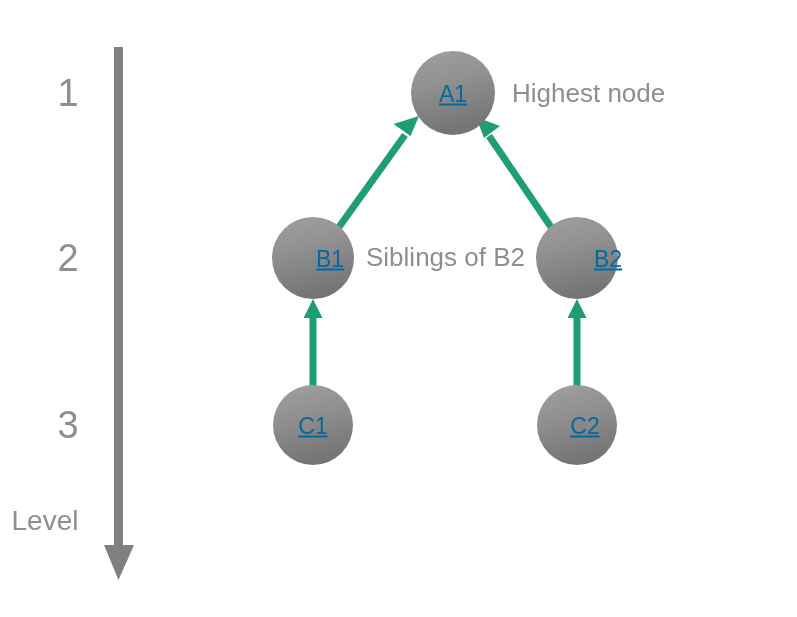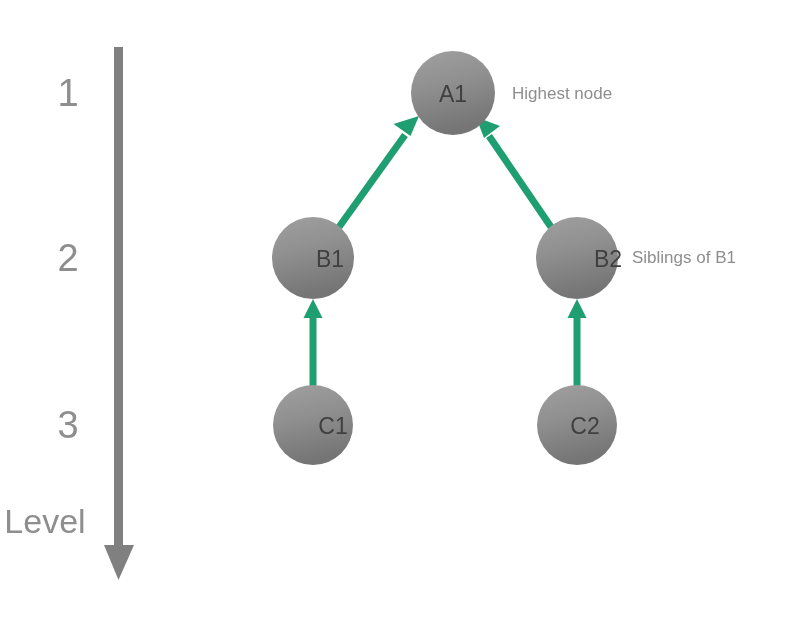--- a/index.html
+++ b/index.html
@@ -31,42 +31,43 @@
     color: #8e8e8e;
     font-weight: 400;
     line-height: 1;
     transform: translate(-50%, -50%);
     white-space: nowrap;
     letter-spacing: 0px;
   }
   .axis-caption {
     position: absolute;
     font-family: "Liberation Sans", sans-serif;
-    font-size: 34px;
+    font-size: 28px;
     color: #8e8e8e;
     font-weight: 400;
     line-height: 1;
     transform: translate(-50%, -50%);
     white-space: nowrap;
   }
   .node-label {
     position: absolute;
     font-family: "Liberation Sans", sans-serif;
     font-size: 23px;
-    color: #404040;
+    color: #0369a1;
     font-weight: 400;
     line-height: 1;
     transform: translate(-50%, -50%);
     white-space: nowrap;
     pointer-events: none;
+    text-decoration: underline;
   }
   .annotation {
     position: absolute;
     font-family: "Liberation Sans", sans-serif;
-    font-size: 17px;
+    font-size: 26px;
     color: #8e8e8e;
     font-weight: 400;
     line-height: 1;
     transform: translateY(-50%);
     white-space: nowrap;
   }
 </style>
 </head>
 <body>
 
@@ -115,19 +116,19 @@
 
   <div class="level-number" style="left:68px; top:93px;">1</div>
   <div class="level-number" style="left:68px; top:258px;">2</div>
   <div class="level-number" style="left:68px; top:425px;">3</div>
 
   <div class="axis-caption" style="left:45px; top:521px;">Level</div>
 
   <div class="node-label" style="left:453px; top:94px;">A1</div>
   <div class="node-label" style="left:330px; top:259px;">B1</div>
   <div class="node-label" style="left:608px; top:259px;">B2</div>
-  <div class="node-label" style="left:313px; top:426px;margin-left:20px;">C1</div>
+  <div class="node-label" style="left:313px; top:426px;">C1</div>
   <div class="node-label" style="left:577px; top:426px;margin-left:8px;">C2</div>
 
   <div class="annotation" style="left:512px; top:93px;">Highest node</div>
-  <div class="annotation" style="left:632px; top:257px;">Siblings of B1</div>
+  <div class="annotation" style="left:366px; top:257px;">Siblings of B2</div>
 
 </div>
 
 </body></html>

